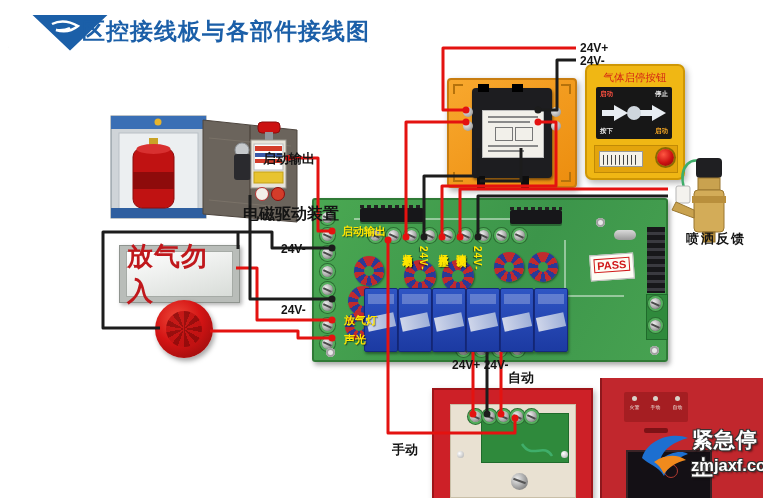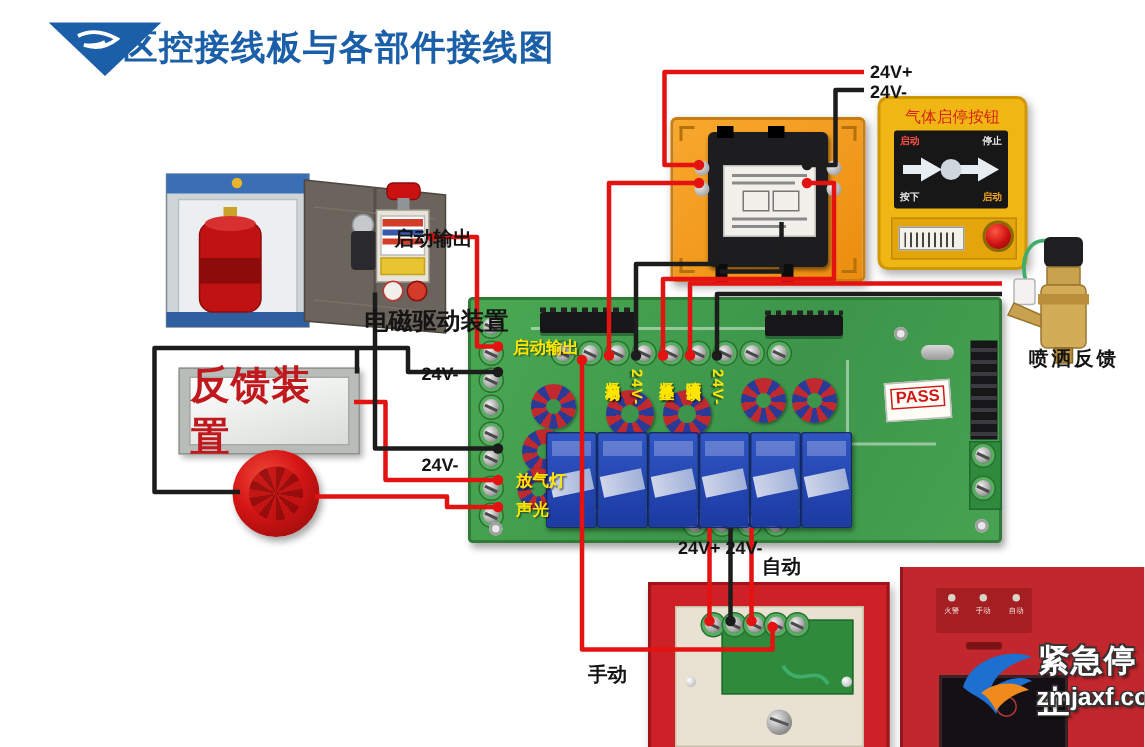--- a/index.html
+++ b/index.html
@@ -131,21 +131,21 @@
     <rect x="23" y="26" width="27" height="5" fill="#d43c2a"></rect>
     <rect x="23" y="33" width="27" height="4" fill="#3a58a8"></rect>
     <rect x="23" y="39" width="27" height="4" fill="#d43c2a"></rect>
     <rect x="22" y="52" width="29" height="11" fill="#e8c430" stroke="#c3a118"></rect>
     <circle cx="30" cy="74" r="6.5" fill="#f2f0ea" stroke="#b33"></circle>
     <circle cx="46" cy="74" r="6.5" fill="#d43c2a" stroke="#8d0d0d"></circle>
   </svg>
 
   <div id="sign">
     <div class="inner">
-      <span class="t">反馈装置</span>
+      <span class="t">放气勿入</span>
     </div>
   </div>
 
   <div id="sounder"></div>
 
   <div id="board" class="dev">
     <div class="trace" style="left:40px;top:18px;width:200px;height:2px;"></div>
     <div class="trace" style="left:250px;top:40px;width:2px;height:60px;"></div>
     <div class="trace" style="left:220px;top:95px;width:90px;height:2px;"></div>
     <div class="trace" style="left:60px;top:140px;width:160px;height:2px;"></div>

